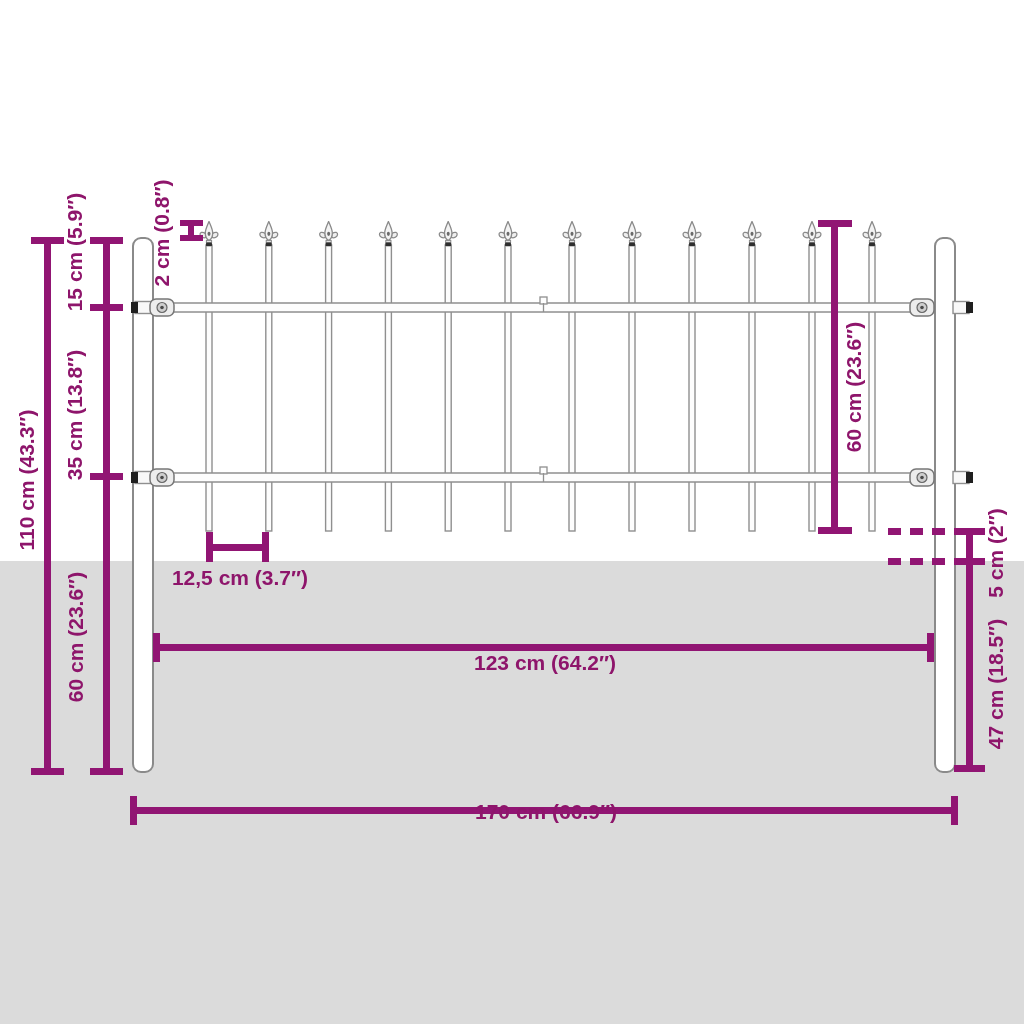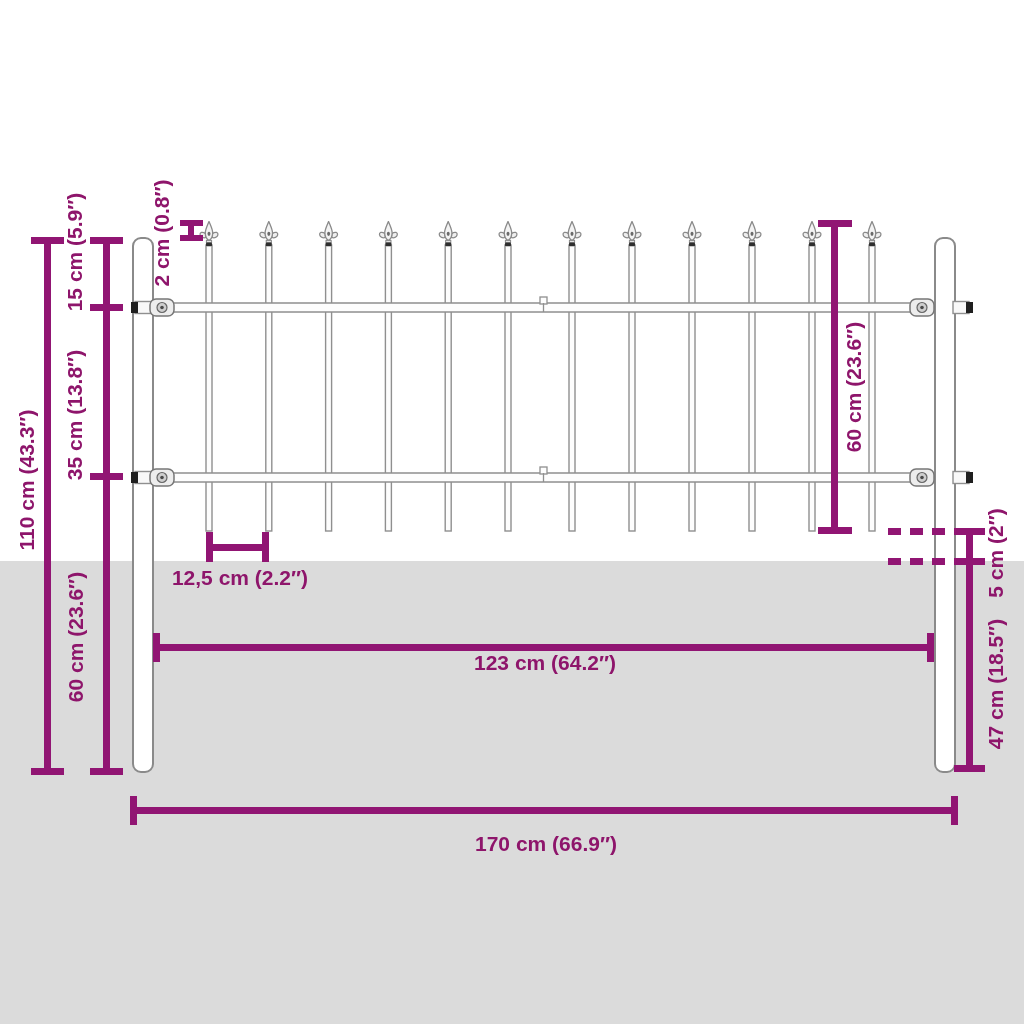--- a/index.html
+++ b/index.html
@@ -159,17 +159,17 @@
 
 <div class="dash" style="left:888px;top:528px;width:66px"></div>
 <div class="dash" style="left:888px;top:558px;width:66px"></div>
 
 <div class="lbl rot" style="left:27px;top:480px">110 cm (43.3″)</div>
 <div class="lbl rot" style="left:75px;top:252px">15 cm (5.9″)</div>
 <div class="lbl rot" style="left:75px;top:415px">35 cm (13.8″)</div>
 <div class="lbl rot" style="left:162px;top:233px">2 cm (0.8″)</div>
 <div class="lbl rot" style="left:76px;top:637px">60 cm (23.6″)</div>
 <div class="lbl rot" style="left:854px;top:387px">60 cm (23.6″)</div>
-<div class="lbl" style="left:240px;top:578px">12,5 cm (2.2″)</div>
+<div class="lbl" style="left:240px;top:578px">12,5 cm (3.7″)</div>
 <div class="lbl" style="left:545px;top:663px">123 cm (64.2″)</div>
 <div class="lbl rot" style="left:996px;top:553px">5 cm (2″)</div>
 <div class="lbl rot" style="left:996px;top:684px">47 cm (18.5″)</div>
-<div class="lbl" style="left:546px;top:844px">170 cm (66.9″)</div>
+<div class="lbl" style="left:546px;top:812px">170 cm (66.9″)</div>
 
 </body></html>

